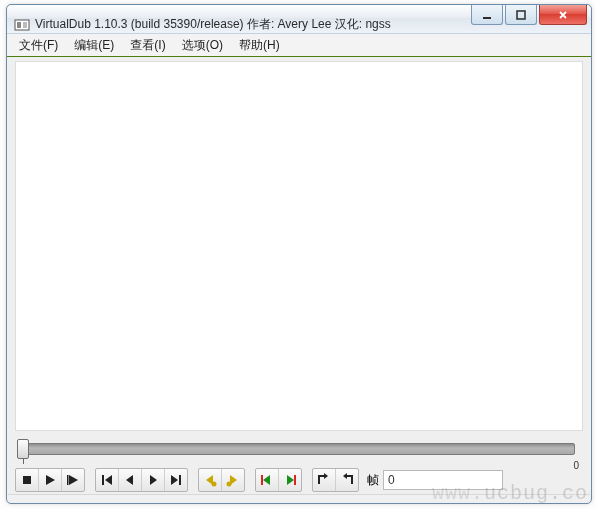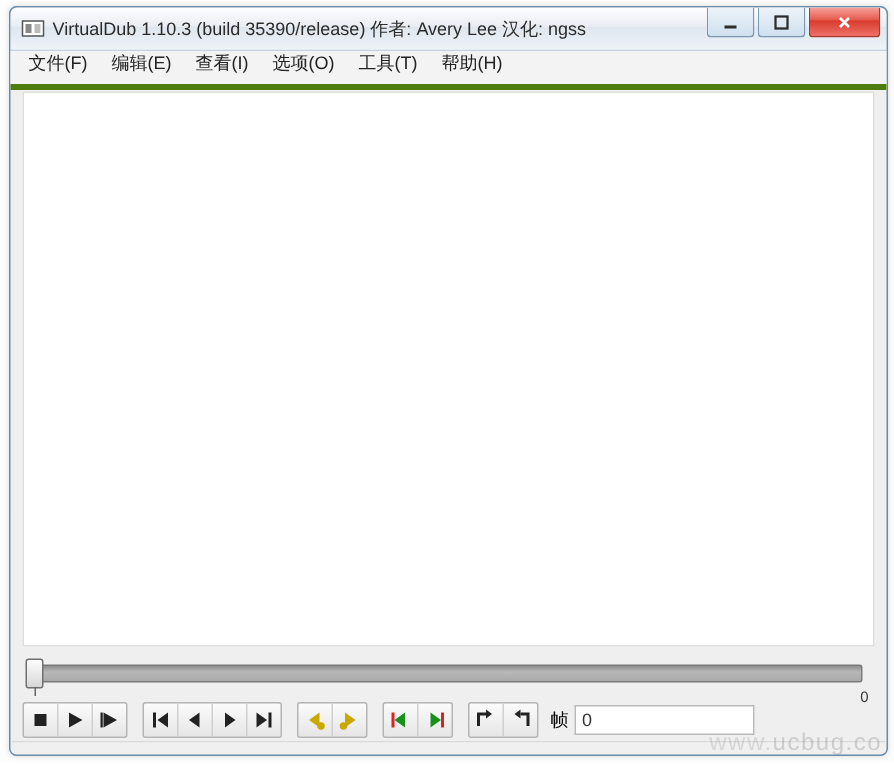--- a/index.html
+++ b/index.html
@@ -1,42 +1,42 @@
 <!DOCTYPE html>
 <html><head>
 <meta charset="utf-8">
 <style>
 html,body{margin:0;padding:0;height:100%;font-family:"Microsoft YaHei",Tahoma,sans-serif;font-size:12px;background:#fff}
 .desktop{width:596px;height:509px;background:#fdfdfd;position:relative;overflow:hidden}
 .window{position:absolute;left:6px;top:4px;width:584px;height:498px;border:1px solid #6a8ca8;border-radius:5px;background:#efefef;box-shadow:0 0 4px rgba(0,0,0,.15)}
-.titlebar{height:28px;background:linear-gradient(#fdfdfe,#e9edf3 45%,#dfe6ee 46%,#eef3f8);border-bottom:1px solid #c7d2df;display:flex;align-items:center;border-radius:5px 5px 0 0;position:relative}
+.titlebar{height:28px;background:linear-gradient(#fdfdfe,#e9edf3 45%,#dfe6ee 46%,#eef3f8);border-bottom:1px solid #c7d2df;display:flex;align-items:flex-end;border-radius:5px 5px 0 0;position:relative}
 .titlebar .icon{width:16px;height:16px;margin:0 5px 0 7px}
 .titlebar .title{color:#2b2b2b;font-size:12px;white-space:nowrap}
 .winbtns{position:absolute;right:4px;top:0;display:flex;gap:2px}
 .winbtn{width:30px;height:19px;border:1px solid #7a98b3;border-top:none;border-radius:0 0 3px 3px;background:linear-gradient(#eef4fa,#cfe0ee);display:flex;align-items:center;justify-content:center;cursor:default}
 .winbtn.close{width:46px;background:linear-gradient(#f5a19a,#e4584c 45%,#d83b2d 46%,#ef7067);border-color:#a43c34}
 .winbtn svg{width:12px;height:12px}
-.menubar{height:22px;background:#f3f3f3;border-bottom:4px solid #4d7c0f;display:flex;align-items:flex-start;padding:0 4px}
+.menubar{height:22px;background:#f3f3f3;border-bottom:1px solid #4d7c0f;display:flex;align-items:center;padding:0 4px}
 .menuitem{padding:0 8px;display:flex;align-items:center;color:#222;cursor:default}
 .content{position:absolute;left:8px;right:8px;top:56px;bottom:72px;background:#fff;border:1px solid #ddd}
 .scrubber{position:absolute;left:10px;right:10px;bottom:42px;height:22px}
 .track{position:absolute;left:6px;right:6px;top:4px;height:10px;background:linear-gradient(#8d8d8d,#b8b8b8 40%,#a9a9a9);border:1px solid #7a7a7a;border-radius:2px}
 .thumb{position:absolute;left:0;top:0;width:10px;height:18px;background:linear-gradient(#fdfdfd,#d7d7d7);border:1px solid #707070;border-radius:2px}
 .tick0{position:absolute;left:6px;bottom:-3px;width:1px;height:6px;background:#666}
 .ticklabel{position:absolute;right:2px;bottom:-10px;font-size:10px;color:#333}
 .toolbar{position:absolute;left:8px;right:8px;bottom:10px;height:26px;display:flex;align-items:center;gap:2px}
 .tb-group{display:flex;border:1px solid #b5b5b5;border-radius:2px;overflow:hidden;background:linear-gradient(#fbfbfb,#e6e6e6)}
 .tb-btn{width:22px;height:22px;display:flex;align-items:center;justify-content:center;border-right:1px solid #cfcfcf;cursor:default}
 .tb-btn:last-child{border-right:none}
 .tb-btn svg{width:16px;height:16px}
 .sep{width:6px}
 .framebox{display:flex;align-items:center;gap:4px;margin-left:6px}
 .framefield{width:110px;height:18px;border:1px solid #b9b9b9;background:#fff;padding:0 4px;display:flex;align-items:center;color:#333}
 .statusbar{position:absolute;left:1px;right:1px;bottom:1px;height:7px;background:#f0f0f0;border-top:1px solid #d9d9d9;border-radius:0 0 4px 4px}
-.watermark{position:absolute;right:8px;bottom:4px;font-size:16px;color:rgba(140,140,140,.35);font-family:Liberation Sans, sans-serif;letter-spacing:1px;pointer-events:none}
+.watermark{position:absolute;right:8px;bottom:4px;font-size:20px;color:rgba(140,140,140,.35);font-family:Liberation Mono, monospace;letter-spacing:1px;pointer-events:none}
 .watermark .w{color:rgba(140,140,140,.25)}
 </style>
 </head>
 <body>
 
 <div class="desktop">
   <div class="window">
 
     <div class="titlebar">
       <span class="icon">
@@ -64,21 +64,20 @@
             </svg>
         </div>
       </div>
     </div>
 
     <div class="menubar">
       <div class="menuitem">文件(F)</div>
       <div class="menuitem">编辑(E)</div>
       <div class="menuitem">查看(I)</div>
       <div class="menuitem">选项(O)</div>
-      <div class="menuitem">工具(T)</div>
       <div class="menuitem">帮助(H)</div>
     </div>
 
     <div class="content"></div>
 
     <div class="scrubber">
       <div class="track"></div>
       <div class="thumb"></div>
       <div class="tick0"></div>
       <div class="ticklabel">0</div>

